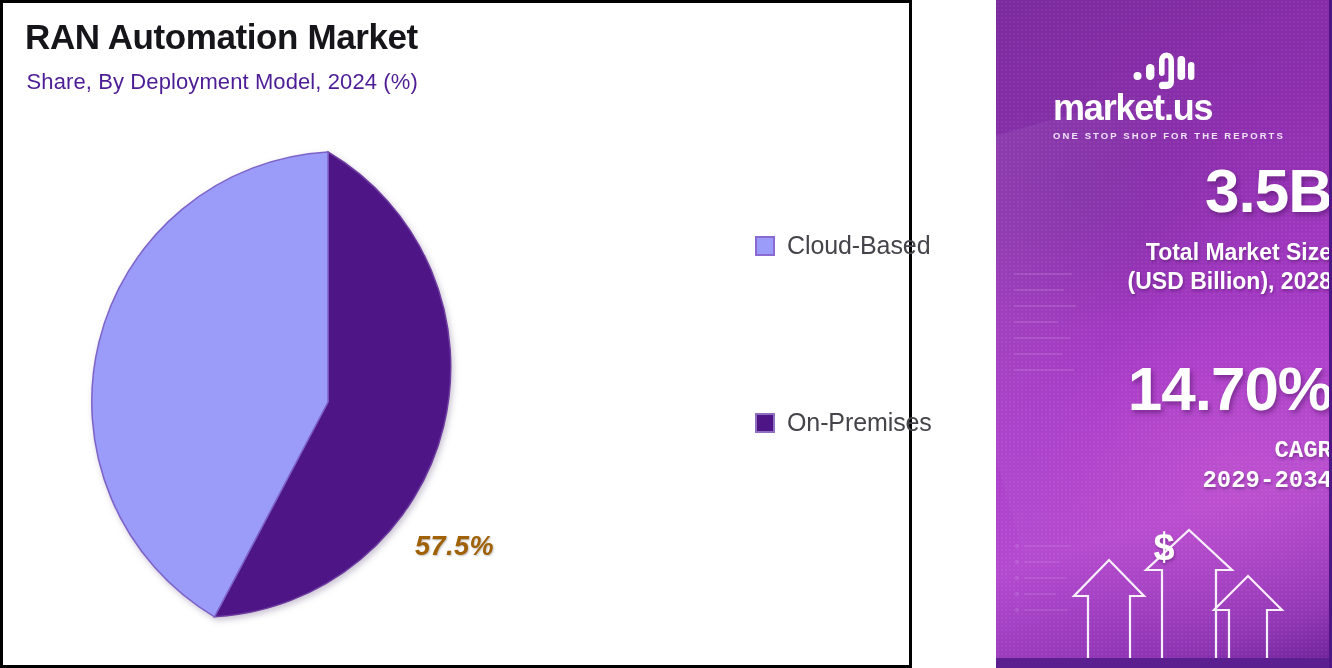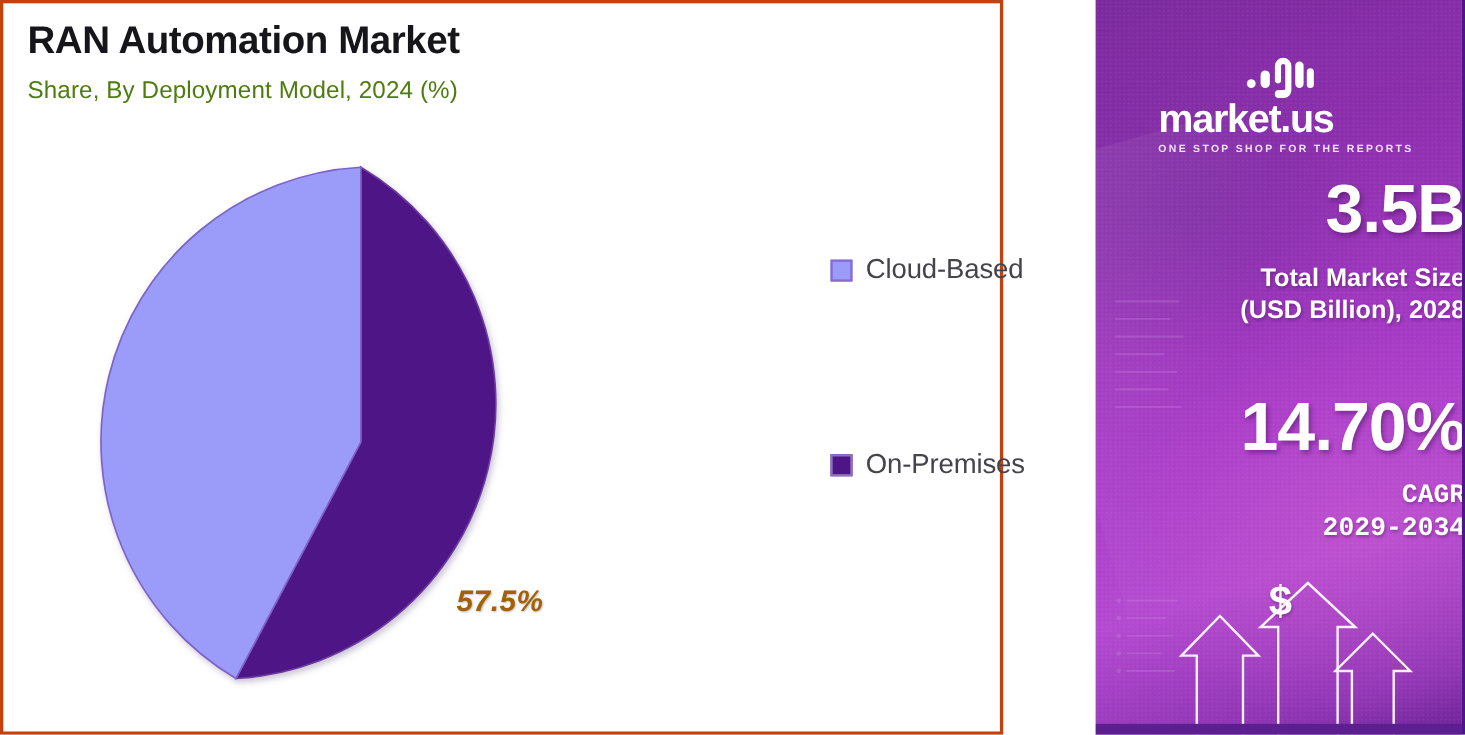--- a/index.html
+++ b/index.html
@@ -3,29 +3,29 @@
 <meta charset="utf-8">
 <style>
   html,body{margin:0;padding:0;background:#fff;}
   body{width:1332px;height:668px;overflow:hidden;font-family:"Liberation Sans",sans-serif;}
 
   .page{position:relative;width:1332px;height:668px;}
 
   
   .chart-panel{
     position:absolute;left:0;top:0;width:912px;height:668px;
-    background:#ffffff;border:3px solid #c2410c;box-sizing:border-box;
+    background:#ffffff;border:3px solid #000000;box-sizing:border-box;text-align:right;
   }
   .titles{position:absolute;left:22px;top:14px;}
   .chart-title{
     font-size:35px;font-weight:bold;color:#16161a;letter-spacing:-0.4px;
     line-height:1.15;white-space:nowrap;
   }
   .chart-subtitle{
-    margin-top:12px;font-size:22px;color:#4d7c0f;font-weight:400;
+    margin-top:12px;font-size:22px;color:#4c1d95;font-weight:400;
     letter-spacing:0.1px;white-space:nowrap;
   }
 
   .pie-wrap{position:absolute;left:72px;top:146px;width:506px;height:506px;}
   .pie-svg{display:block;filter:drop-shadow(2px 3px 3px rgba(80,60,110,.30));}
   .pie-label{
     position:absolute;left:340px;top:382px;
     font-size:27px;font-weight:bold;font-style:italic;color:#a16207;
     letter-spacing:0.5px;text-shadow:1px 1px 2px rgba(0,0,0,.25);
   }

